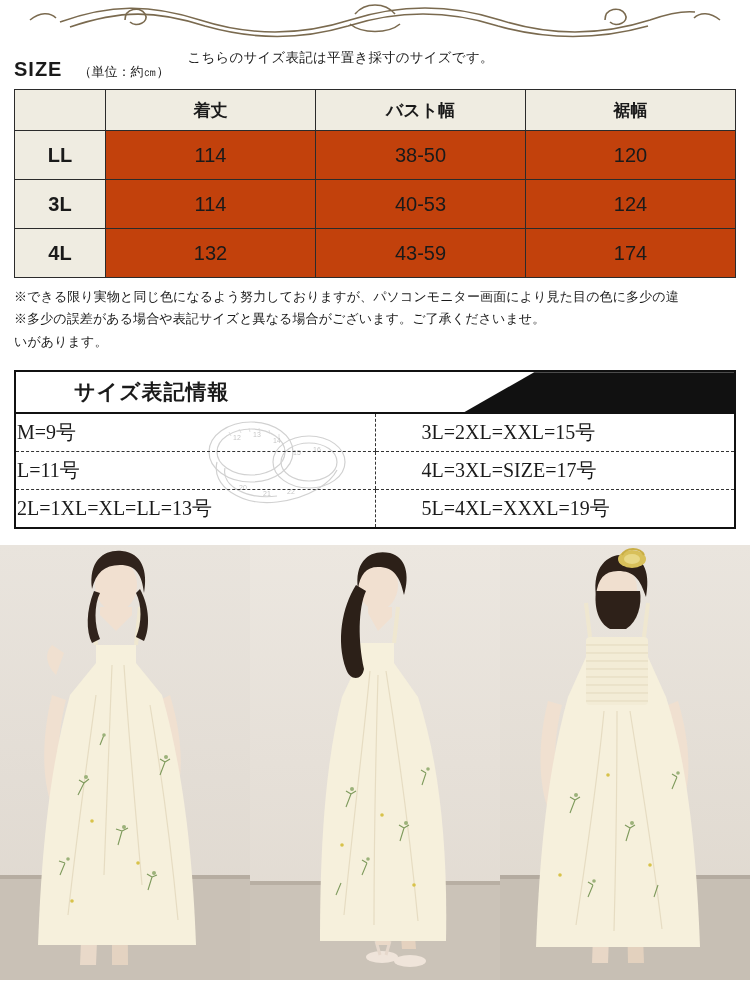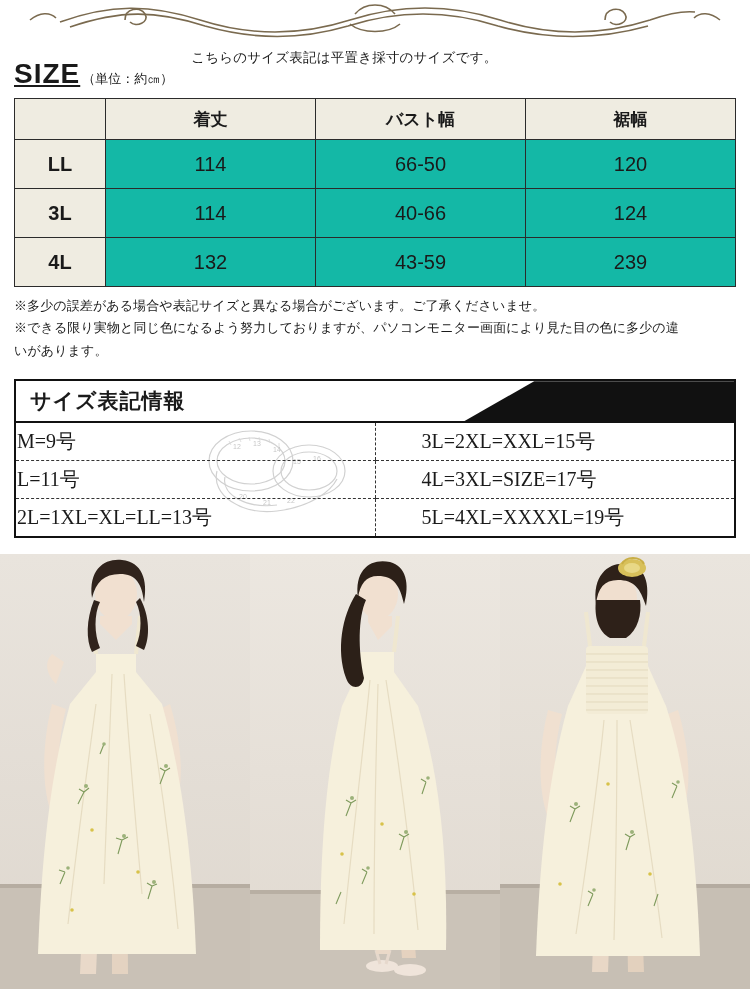--- a/index.html
+++ b/index.html
@@ -28,28 +28,27 @@
     display: flex;
     align-items: flex-start;
     padding: 6px 12px 4px 14px;
     box-sizing: border-box;
   }
   .size-label {
     white-space: nowrap;
     padding-top: 12px;
   }
   .size-label .big {
-    font-size: 28px;
+    font-size: 20px;
     font-weight: bold;
     letter-spacing: 1px;
-    text-decoration: underline;
   }
   .size-label .unit {
     font-size: 13px;
-    margin-left: 2px;
+    margin-left: 16px;
   }
   .size-note {
     font-size: 13.5px;
     line-height: 1.55;
     margin-left: 18px;
     padding-top: 2px;
     letter-spacing: 0.2px;
   }
 
   
@@ -72,21 +71,21 @@
     height: 38px;
   }
   .size-table thead th.corner {
     width: 88px;
   }
   .size-table tbody th {
     background: #efece1;
     font-size: 20px;
   }
   .size-table tbody td {
-    background: #14b8a6;
+    background: #c2410c;
     font-size: 20px;
     font-weight: normal;
   }
 
   
   .notes {
     width: 722px;
     margin: 8px auto 0 auto;
     font-size: 13px;
     line-height: 1.65;
@@ -121,20 +120,21 @@
     clip-path: polygon(26% 0, 100% 0, 100% 100%, 0 100%);
   }
   .naming-title {
     position: relative;
     z-index: 2;
     font-size: 21px;
     font-weight: bold;
     line-height: 40px;
     padding-left: 14px;
     letter-spacing: 1px;
+    margin-left: 44px;
   }
   .naming-body {
     position: relative;
     border-top: 2px solid #111;
   }
   .tape-art {
     position: absolute;
     left: 165px;
     top: -4px;
     width: 220px;
@@ -211,41 +211,41 @@
       <th class="corner"></th>
       <th>着丈</th>
       <th>バスト幅</th>
       <th>裾幅</th>
     </tr>
   </thead>
   <tbody>
     <tr>
       <th>LL</th>
       <td>114</td>
-      <td>66-50</td>
+      <td>38-50</td>
       <td>120</td>
     </tr>
     <tr>
       <th>3L</th>
       <td>114</td>
-      <td>40-66</td>
+      <td>40-53</td>
       <td>124</td>
     </tr>
     <tr>
       <th>4L</th>
       <td>132</td>
       <td>43-59</td>
-      <td>239</td>
+      <td>174</td>
     </tr>
   </tbody>
 </table>
 
 <div class="notes">
+  <div>※できる限り実物と同じ色になるよう努力しておりますが、パソコンモニター画面により見た目の色に多少の違</div>
   <div>※多少の誤差がある場合や表記サイズと異なる場合がございます。ご了承くださいませ。</div>
-  <div>※できる限り実物と同じ色になるよう努力しておりますが、パソコンモニター画面により見た目の色に多少の違</div>
   <div>いがあります。</div>
 </div>
 
 <div class="naming-block">
   <div class="naming-title-bar">
     <div class="black"></div>
     <div class="naming-title">サイズ表記情報</div>
   </div>
   <div class="naming-body">
     <svg class="tape-art" viewBox="0 0 220 110" xmlns="http://www.w3.org/2000/svg">
@@ -276,21 +276,21 @@
           <tr>
         <td>M=9号</td>
         <td class="right-cell">3L=2XL=XXL=15号</td>
       </tr>
       <tr>
         <td>L=11号</td>
         <td class="right-cell">4L=3XL=SIZE=17号</td>
       </tr>
       <tr>
         <td>2L=1XL=XL=LL=13号</td>
-        <td class="right-cell">5L=4XL=XXXXL=19号</td>
+        <td class="right-cell">5L=4XL=XXXL=19号</td>
       </tr>
     </tbody>
       </table>
   </div>
 </div>
 
 <div class="photos">
 
   <div class="photo">
     <svg width="250" height="435" viewBox="0 0 250 435" xmlns="http://www.w3.org/2000/svg">

